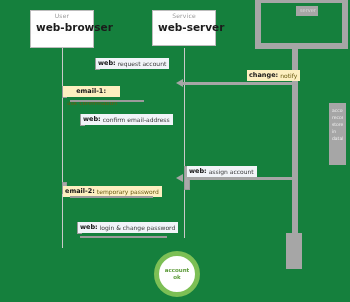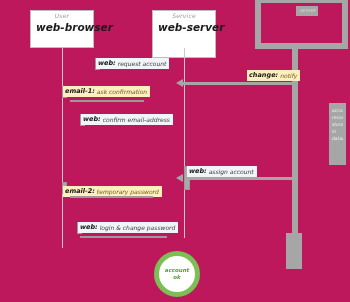--- a/index.html
+++ b/index.html
@@ -7,23 +7,22 @@
     padding: 0;
     background: #ffffff;
   }
   body {
     font-family: "DejaVu Sans", sans-serif;
   }
   #diagram {
     position: relative;
     width: 350px;
     height: 302px;
-    background: #be185d;
+    background: #15803d;
     overflow: hidden;
-    font-style: italic;
   }
 
   
   .actor-box {
     position: absolute;
     background: #ffffff;
     border: 1px solid #bdbdbd;
     box-sizing: border-box;
     padding: 1px 0 0 0;
   }
@@ -186,21 +185,21 @@
   <div class="group-label" style="left:300px; top:7px;">server</div>
 
   <div class="stem" style="left:292px; top:46px; width:6px; height:223px;"></div>
   <div class="stem" style="left:286px; top:233px; width:16px; height:36px;"></div>
 
   <div class="actor-box" style="left:30px; top:10px; width:64px; height:38px;">
     <div class="actor-caption">User</div>
     <div class="actor-line web">web-browser</div>
   </div>
 
-  <div class="actor-box" style="left:152px; top:10px; width:64px; height:48px;">
+  <div class="actor-box" style="left:152px; top:10px; width:64px; height:36px;">
     <div class="actor-caption">Service</div>
     <div class="actor-line web">web-server</div>
   </div>
 
   <div class="lifeline" style="left:62px; top:48px; height:200px;"></div>
   <div class="lifeline" style="left:184px; top:48px; height:190px;"></div>
 
   <div class="activation" style="left:95px; top:58px; height:12px;"></div>
   <div class="activation" style="left:62px; top:86px; height:12px;"></div>
   <div class="activation" style="left:80px; top:114px; height:12px;"></div>
@@ -213,21 +212,21 @@
     <span class="msg-text">request account</span>
   </div>
 
   <div class="arrow-line thick" style="left:182px; top:82px; width:110px;"></div>
   <div class="arrow-head left" style="left:176px; top:79px;"></div>
   <div class="msg email" style="left:247px; top:70px;">
     <span class="msg-label">change:</span>
     <span class="msg-text">notify</span>
   </div>
 
-  <div class="msg email" style="left:63px; top:86px;">
+  <div class="msg email" style="left:63px; top:86px;flex-direction:column;">
     <span class="msg-label">email-1:</span>
     <span class="msg-text">ask confirmation</span>
   </div>
   <div class="note-underline" style="left:70px; top:100px; width:74px;"></div>
 
   <div class="msg web" style="left:81px; top:114px;">
     <span class="msg-label">web:</span>
     <span class="msg-text">confirm email-address</span>
   </div>
 

